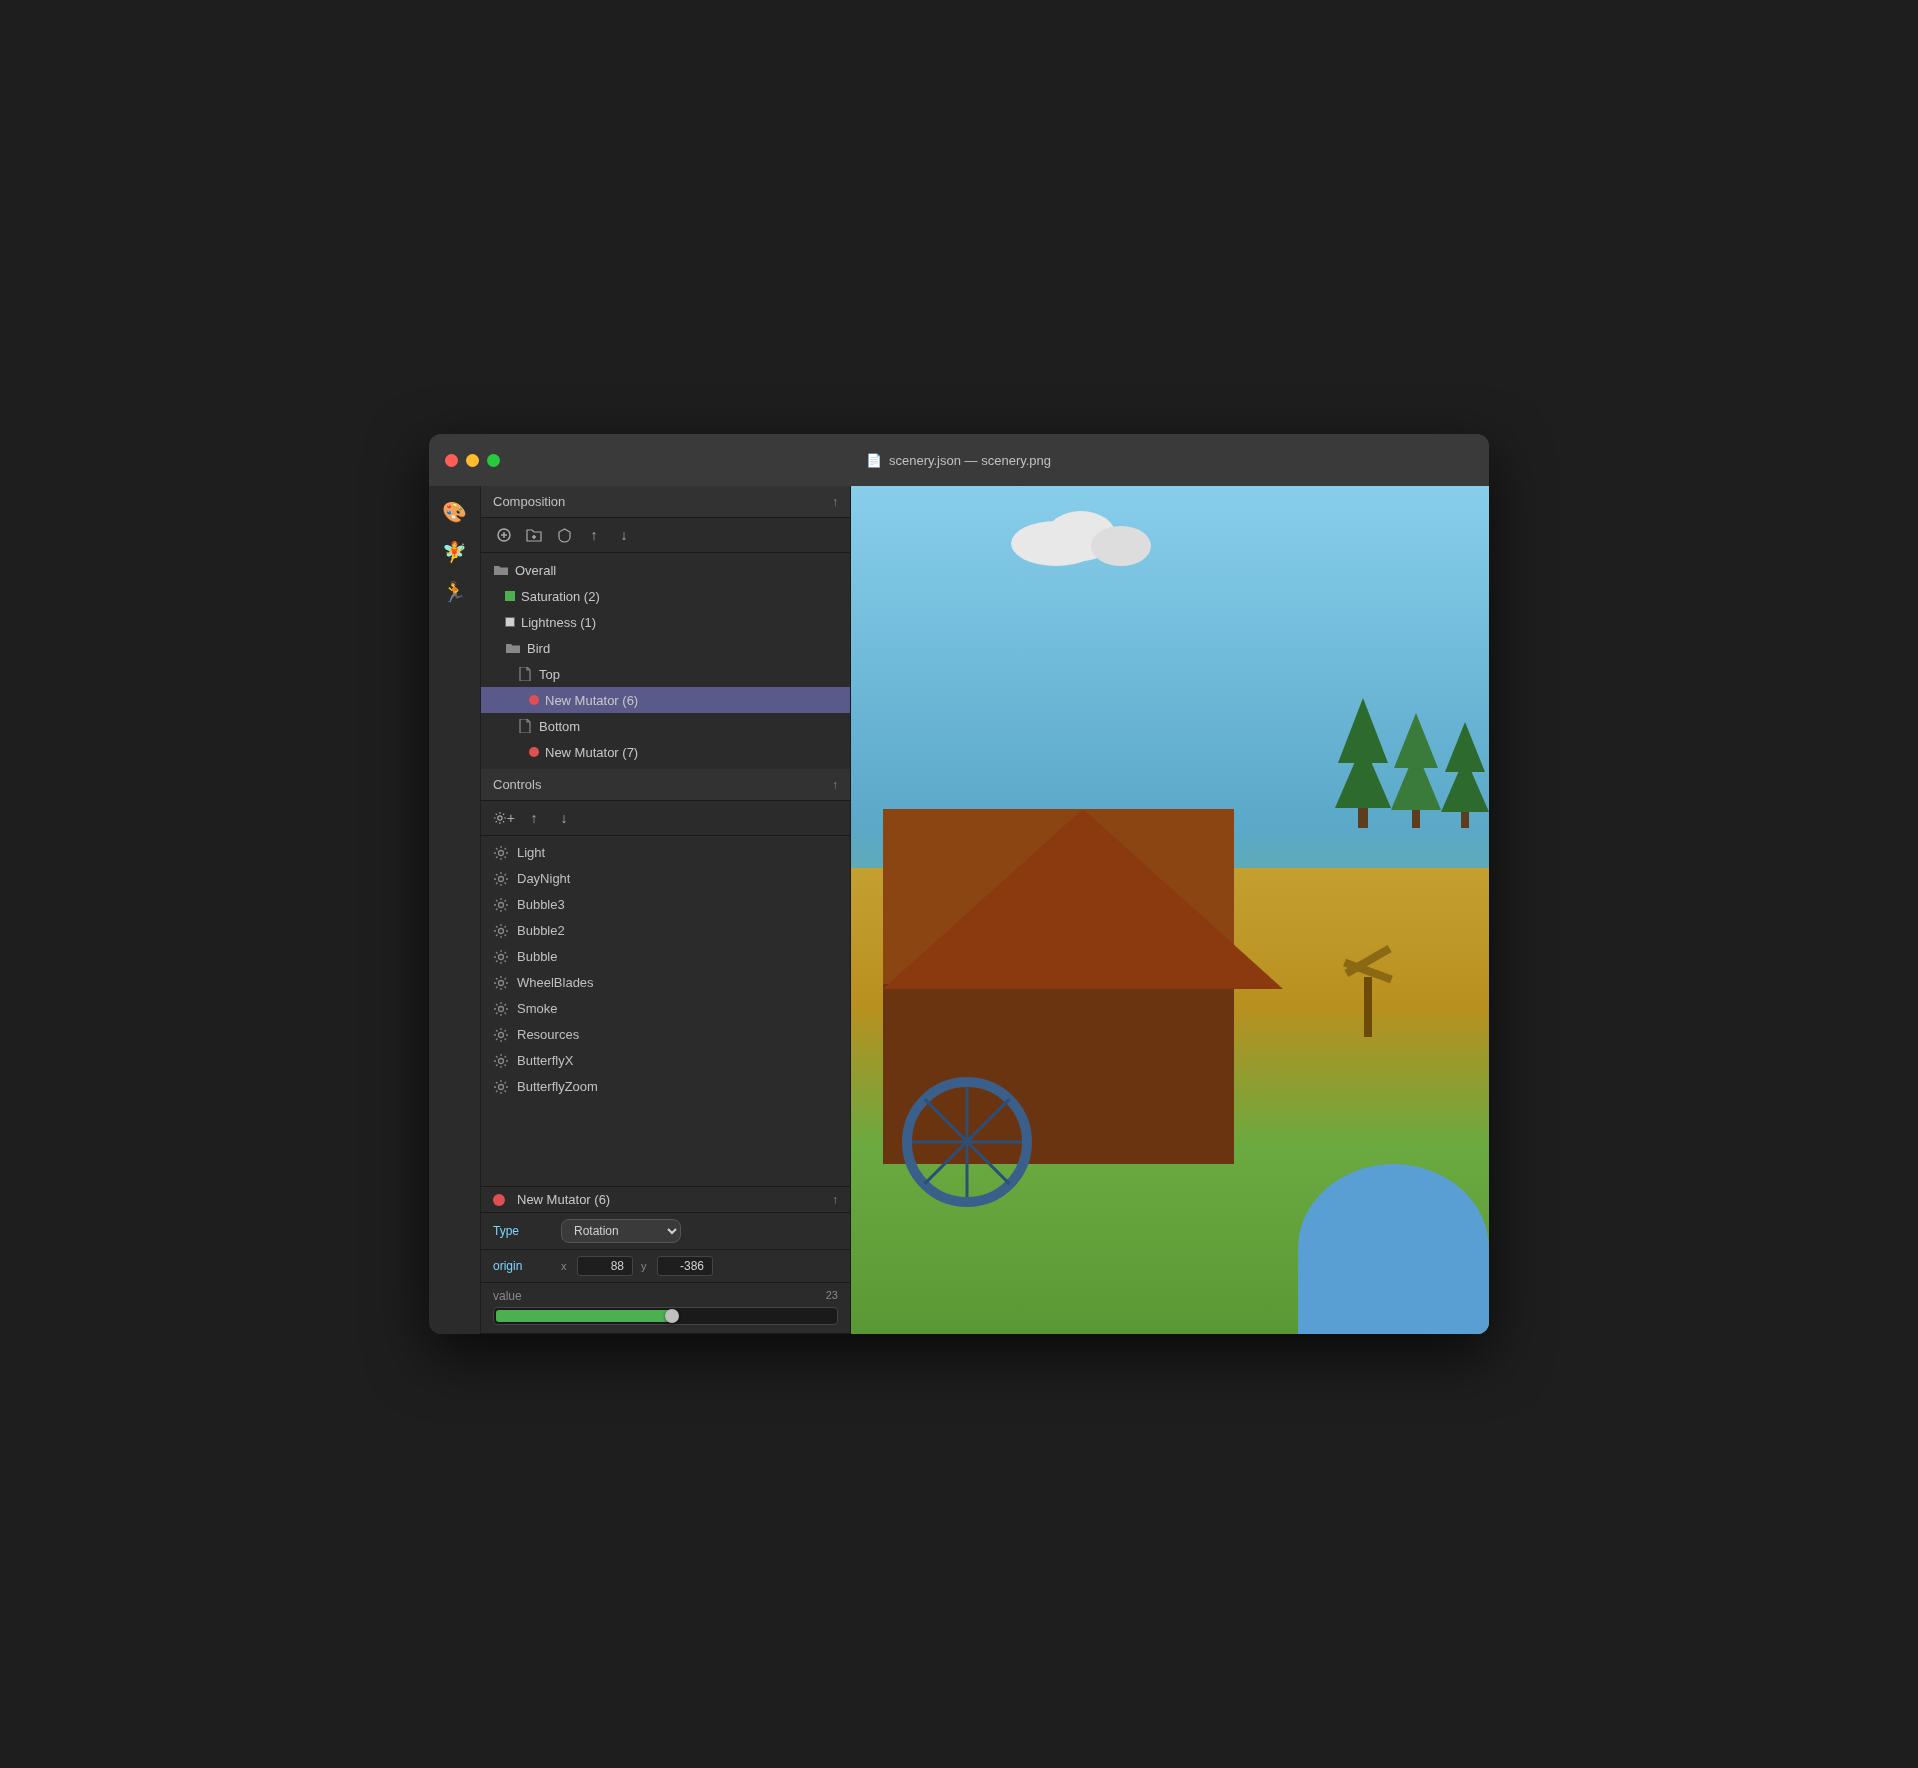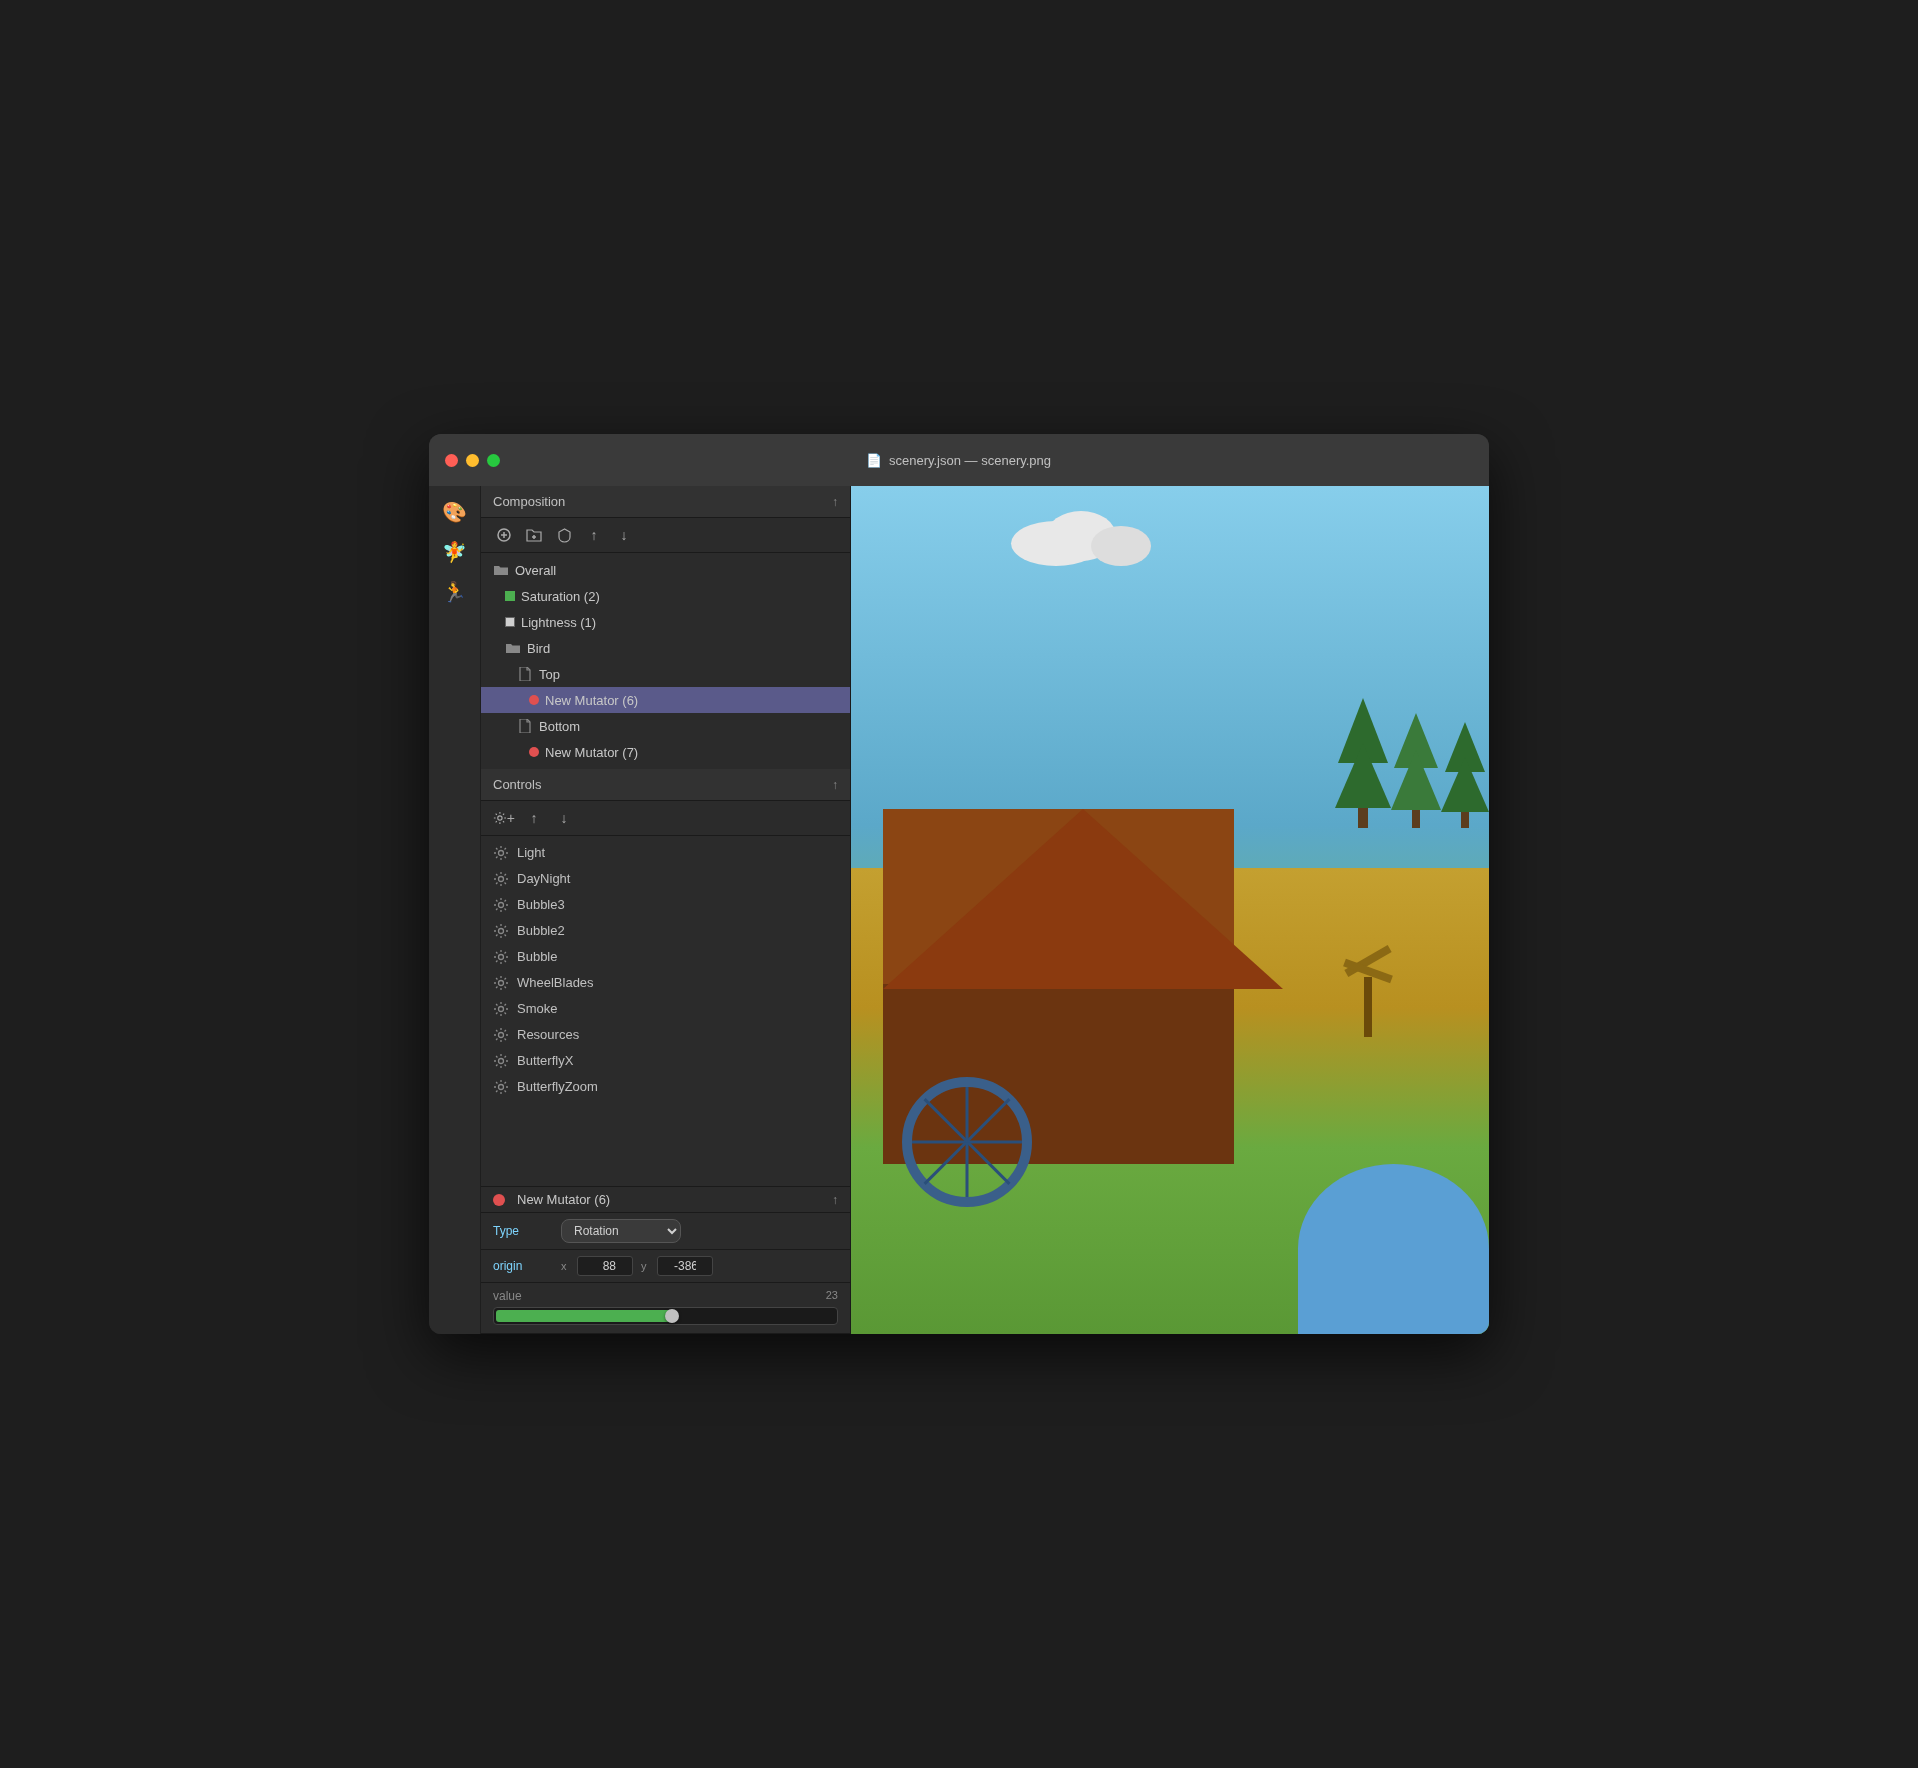--- a/index.html
+++ b/index.html
@@ -276,21 +276,21 @@
       color: #888;
       font-size: 11px;
       width: 12px;
     }
     .coord-input {
       background: #1e1e1e;
       border: 1px solid #444;
       border-radius: 3px;
       color: #d0d0d0;
       font-size: 12px;
-      padding: 2px 16px;
+      padding: 2px 8px;
       width: 56px;
       text-align: right;
     }
     .value-row {
       padding: 6px 12px 8px;
       border-bottom: 1px solid #1a1a1a;
     }
     .value-number {
       text-align: left;
       color: #888;

